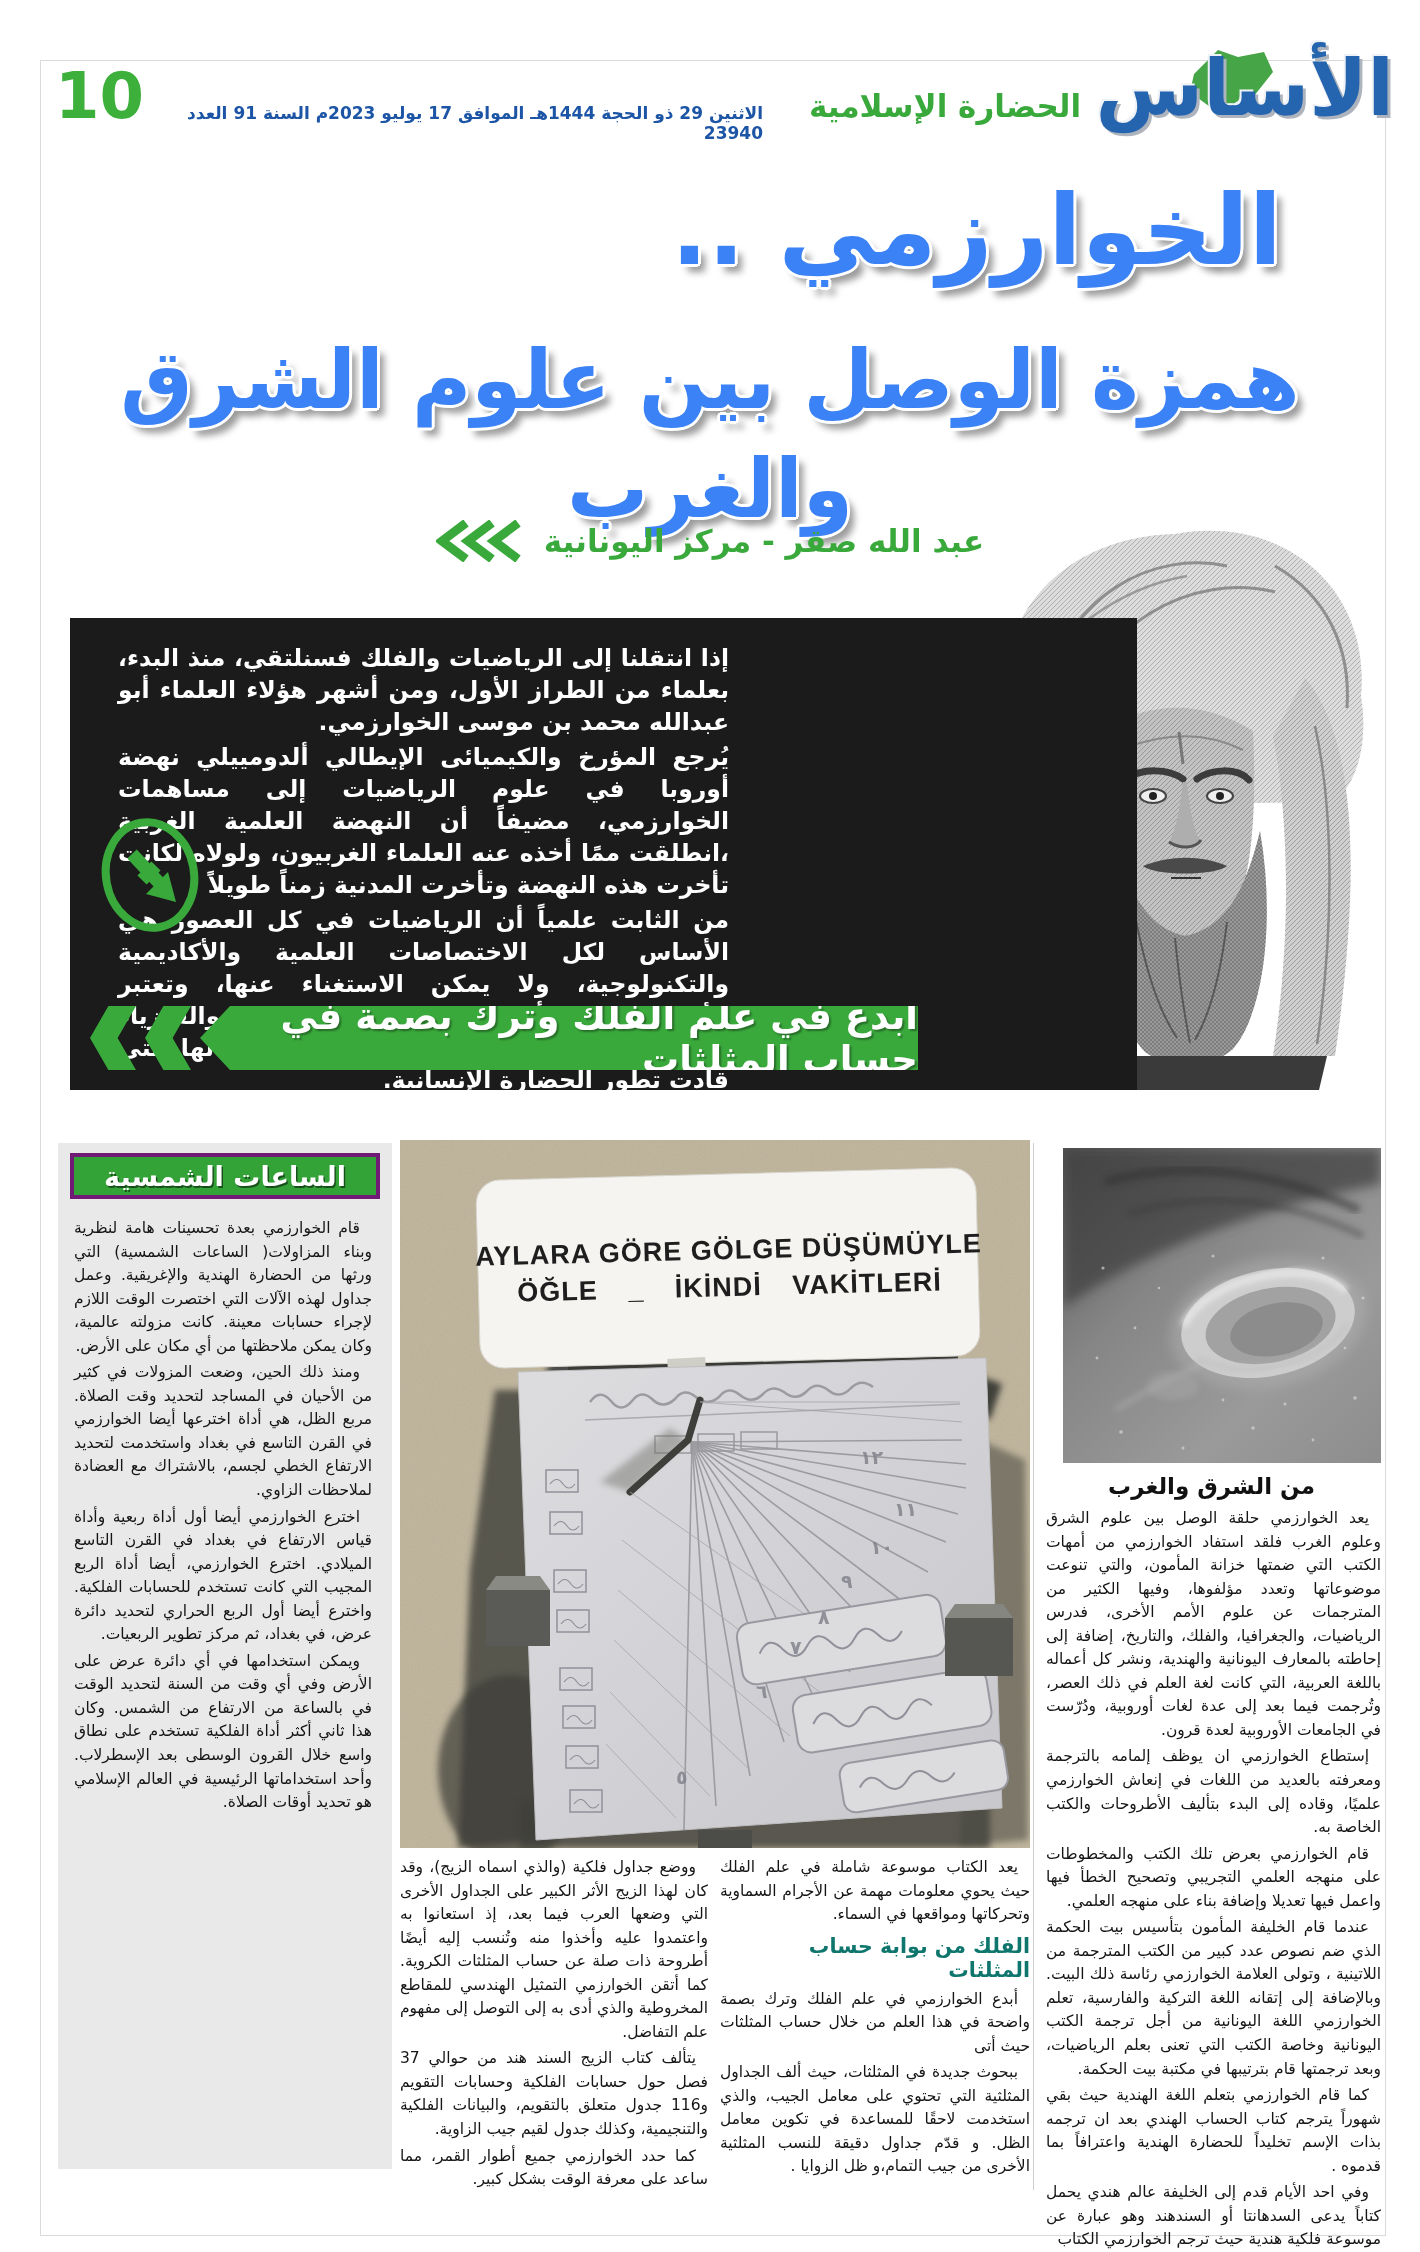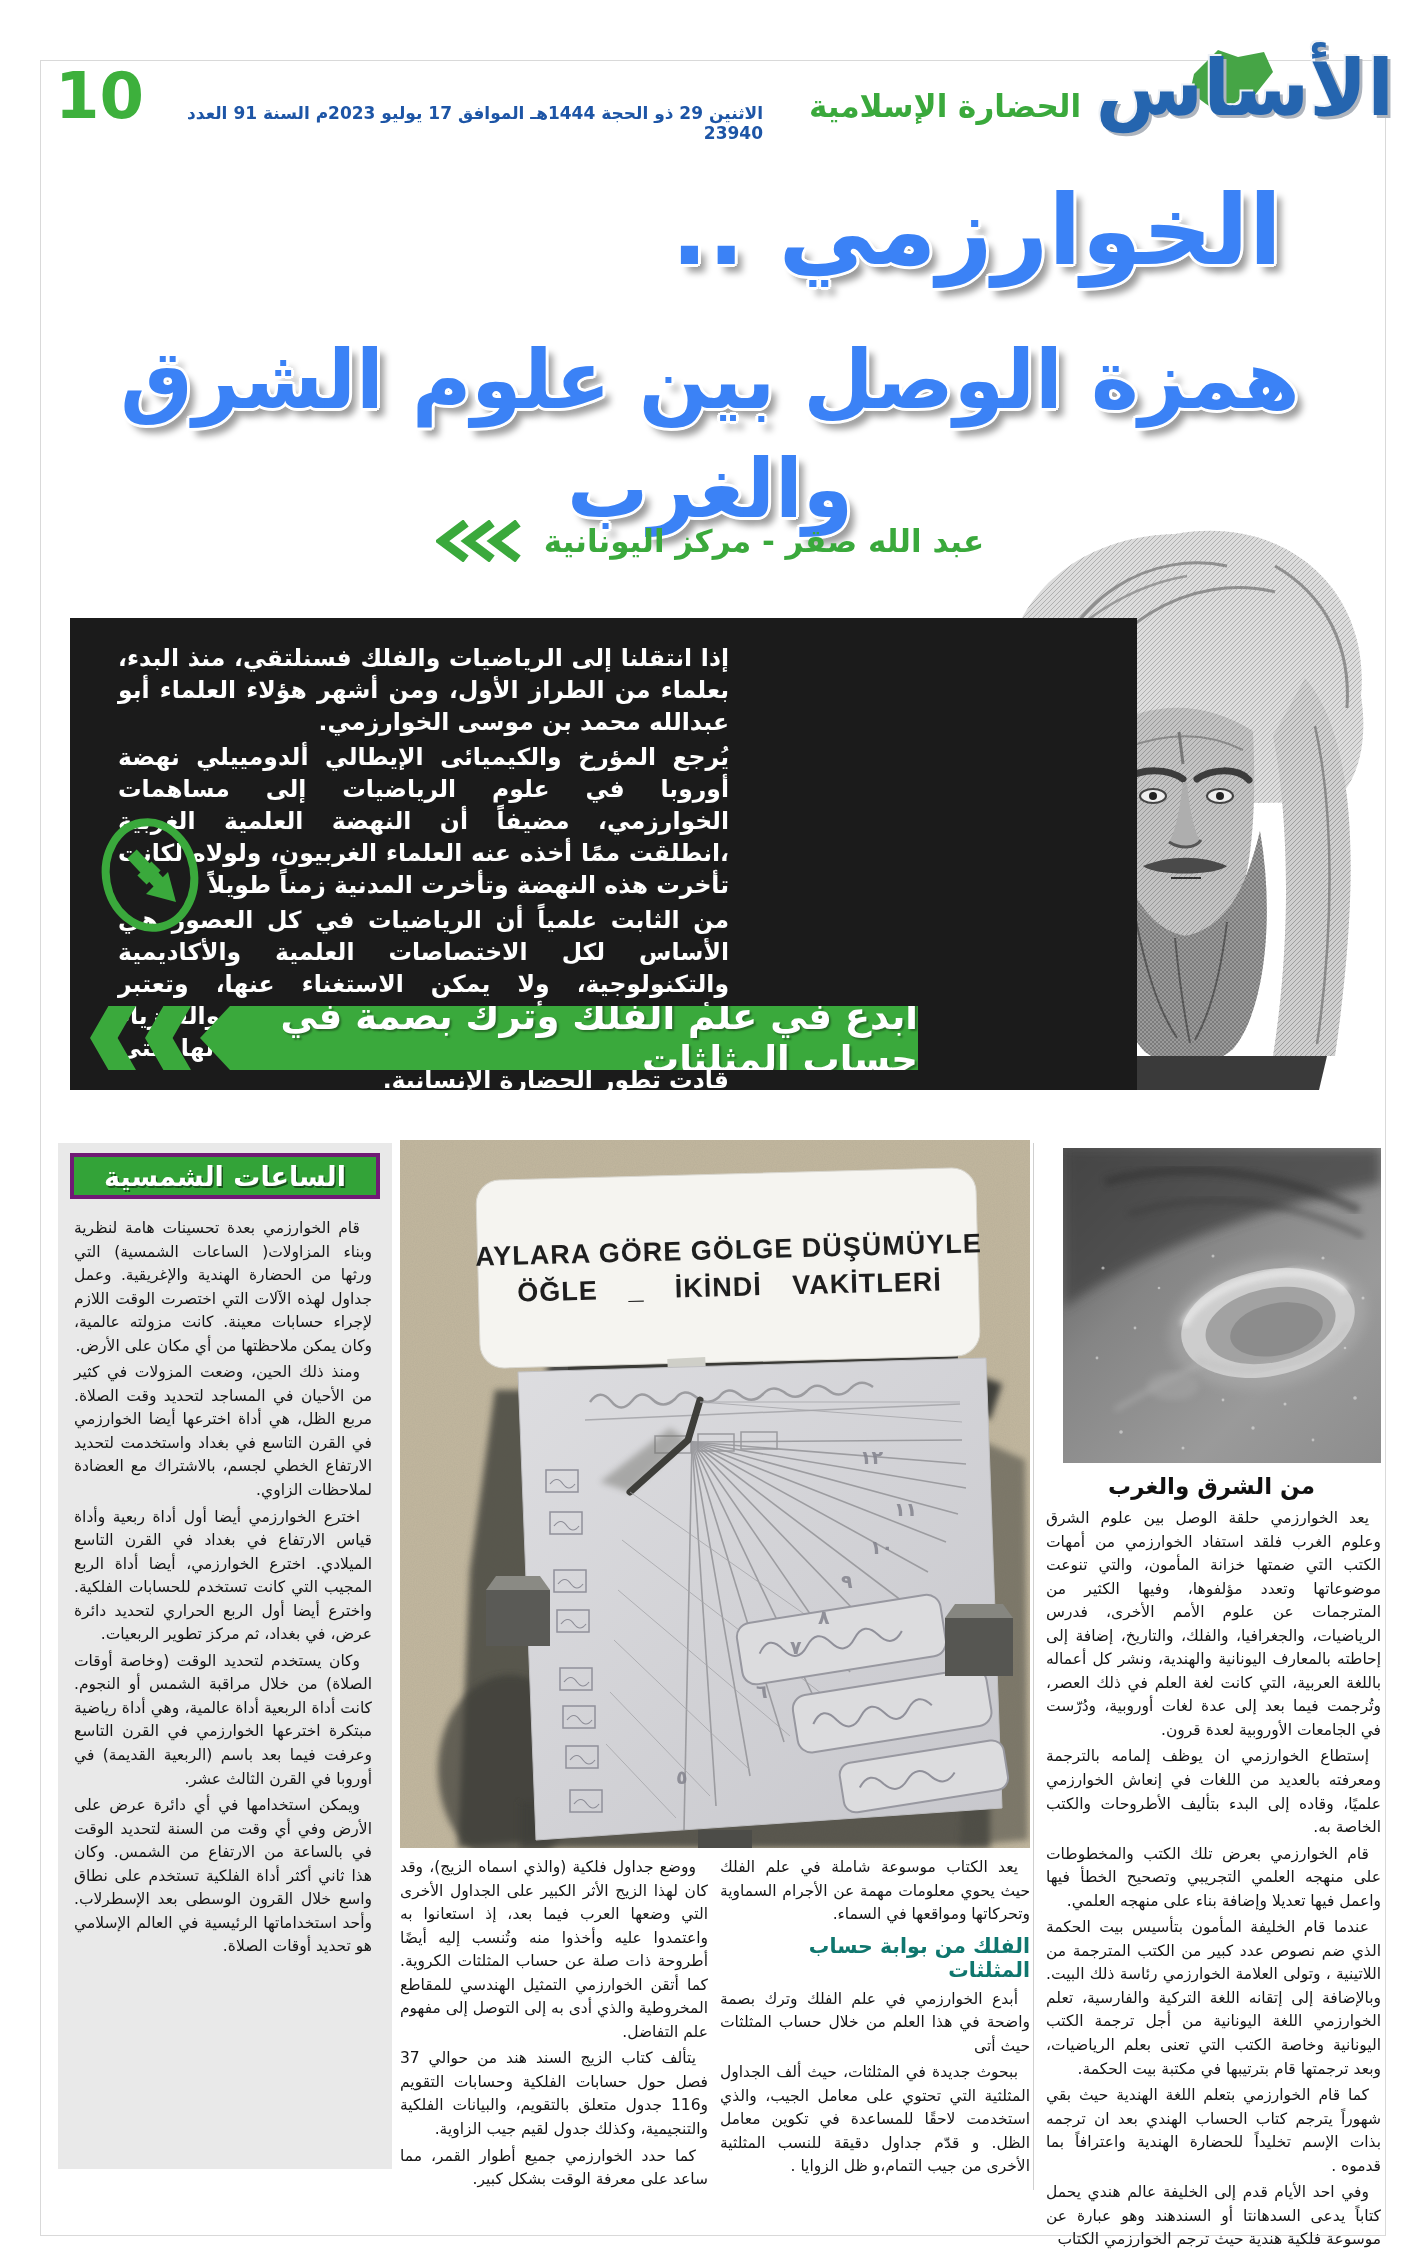--- a/index.html
+++ b/index.html
@@ -385,18 +385,17 @@
   </div>
 
   <div class="sun-col">
     <div class="sun-col-head">
       <span>الساعات الشمسية</span>
     </div>
     <div class="sun-col-body">
       <p class="news-p">قام الخوارزمي بعدة تحسينات هامة لنظرية وبناء المزاولات( الساعات الشمسية) التي ورثها من الحضارة الهندية والإغريقية. وعمل جداول لهذه الآلات التي اختصرت الوقت اللازم لإجراء حسابات معينة. كانت مزولته عالمية، وكان يمكن ملاحظتها من أي مكان على الأرض.</p>
       <p class="news-p">ومنذ ذلك الحين، وضعت المزولات في كثير من الأحيان في المساجد لتحديد وقت الصلاة. مربع الظل، هي أداة اخترعها أيضا الخوارزمي في القرن التاسع في بغداد واستخدمت لتحديد الارتفاع الخطي لجسم، بالاشتراك مع العضادة لملاحظات الزاوي.</p>
       <p class="news-p">اخترع الخوارزمي أيضا أول أداة ربعية وأداة قياس الارتفاع في بغداد في القرن التاسع الميلادي. اخترع الخوارزمي، أيضا أداة الربع المجيب التي كانت تستخدم للحسابات الفلكية. واخترع أيضا أول الربع الحراري لتحديد دائرة عرض، في بغداد، ثم مركز تطوير الربعيات.</p>
-      <p class="news-p">وكان يستخدم لتحديد الوقت (وخاصة أوقات الصلاة) من خلال مراقبة الشمس أو النجوم. كانت أداة الربعية أداة عالمية، وهي أداة رياضية مبتكرة اخترعها الخوارزمي في القرن التاسع وعرفت فيما بعد باسم (الربعية القديمة) في أوروبا في القرن الثالث عشر.</p>
       <p class="news-p">ويمكن استخدامها في أي دائرة عرض على الأرض وفي أي وقت من السنة لتحديد الوقت في بالساعة من الارتفاع من الشمس. وكان هذا ثاني أكثر أداة الفلكية تستخدم على نطاق واسع خلال القرون الوسطى بعد الإسطرلاب. وأحد استخداماتها الرئيسية في العالم الإسلامي هو تحديد أوقات الصلاة.</p>
     </div>
   </div>
 
 </div>
 
 </body></html>

